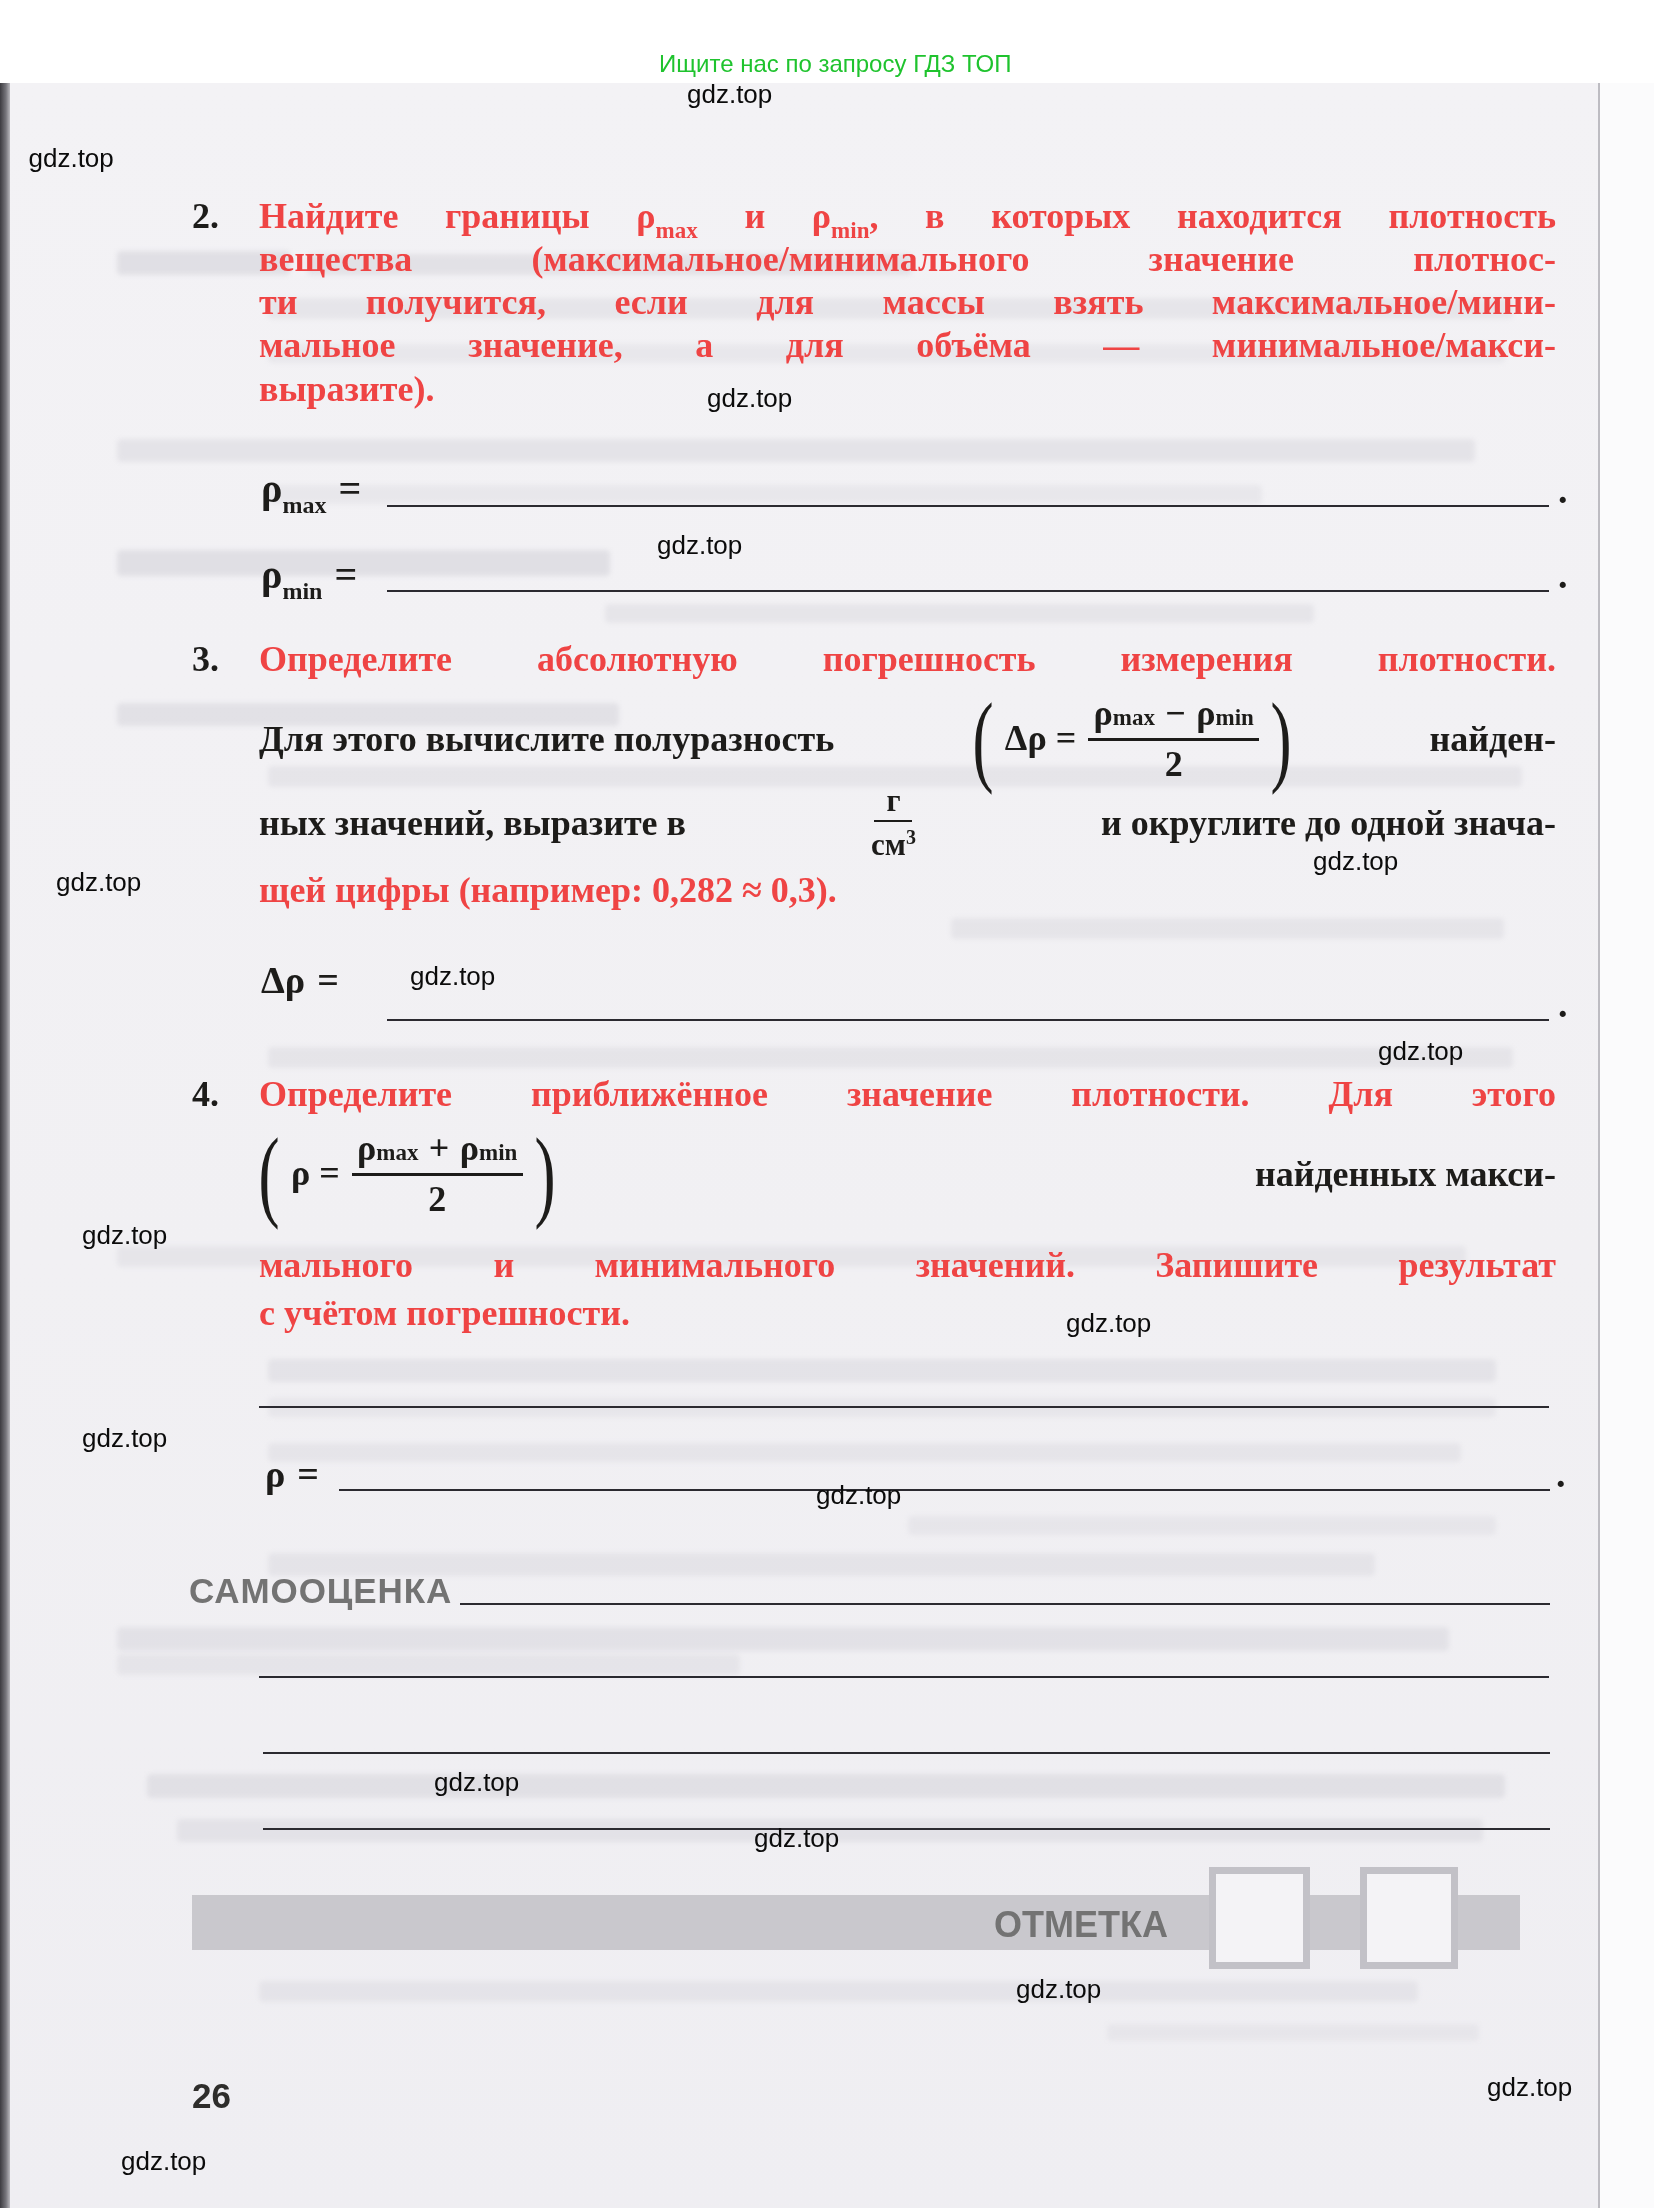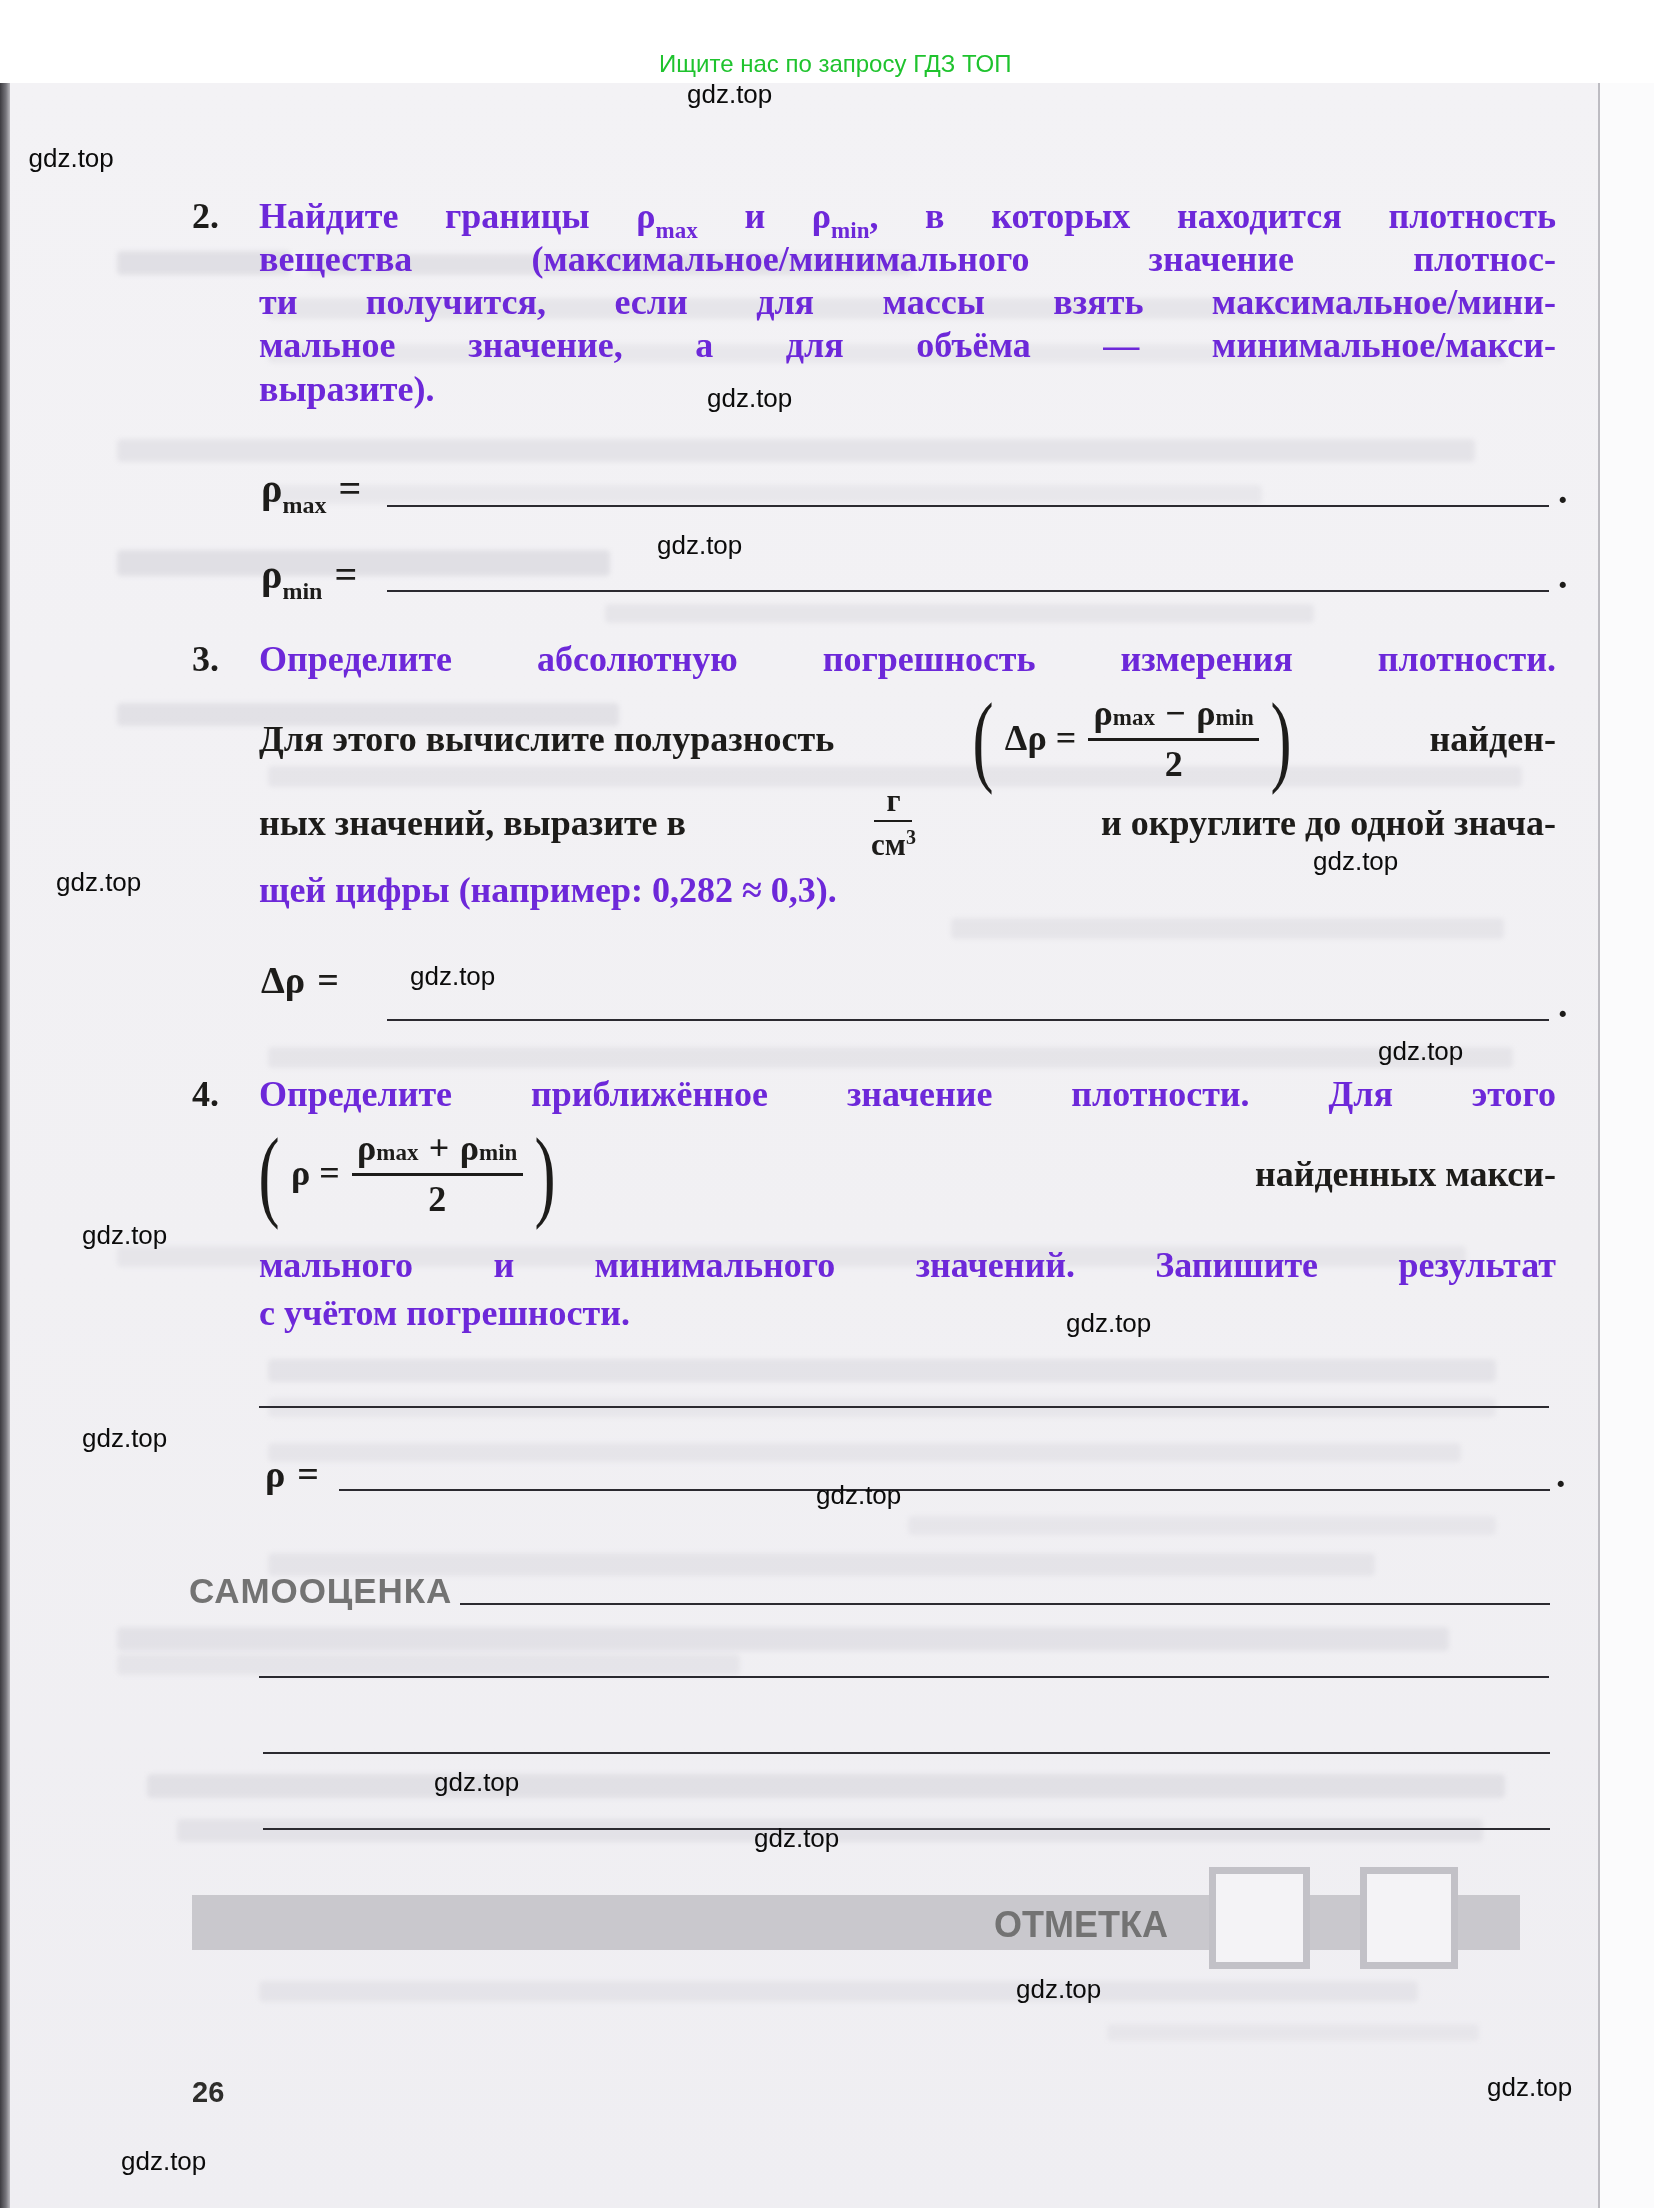--- a/index.html
+++ b/index.html
@@ -26,21 +26,21 @@
   .footer { position:absolute; left:666px; top:2174px; font-family:"Liberation Sans", sans-serif;
             font-size:20px; font-weight:500; color:#53258b; white-space:nowrap; }
 
   
   .wm { position:absolute; font-family:"Liberation Sans", sans-serif; font-size:26px;
         color:#0b0b0b; white-space:nowrap; }
 
   
   .tnum { position:absolute; font-size:36px; font-weight:700; color:#1d1c1a; line-height:43px; }
   .tline { position:absolute; left:259px; width:1297px; font-size:36px; font-weight:700;
-           color:#6d28d9; line-height:43px; text-align:justify; text-align-last:justify; white-space:normal; }
+           color:#ef4444; line-height:43px; text-align:justify; text-align-last:justify; white-space:normal; }
   .tline.left { text-align:left; text-align-last:left; }
   .fline { position:absolute; left:259px; width:1297px; display:flex; justify-content:space-between;
            align-items:center; font-size:36px; font-weight:700; color:#1d1c1a; }
   .s-sub { font-size:23px; vertical-align:-9.5px; letter-spacing:0; }
 
   
   .ans-line { position:absolute; height:0; border-top:2.6px solid #2b2a30; }
   .blank-label { position:absolute; font-size:40px; font-weight:700; color:#1d1c1a; line-height:1; white-space:nowrap; }
   .blank-label .s-sub { font-size:24px; vertical-align:-11.2px; }
   .blank-label .eq { margin-left:12px; }
@@ -61,21 +61,21 @@
   .ufrac .den { line-height:1; padding-top:5px; white-space:nowrap; }
   .u-sup { font-size:20px; vertical-align:11.2px; }
 
   
   .caps-label { position:absolute; font-family:"Liberation Sans", sans-serif; font-weight:700;
                 color:#737373; white-space:nowrap; }
   .grade-band { position:absolute; left:192px; top:1849px; width:1328px; height:55px; background:#c9c8cd; }
   .grade-box { position:absolute; top:1821px; width:101px; height:102px;
                background:#f4f3f6; border:7.8px solid #c2c1c7; box-sizing:border-box; }
   .pageno { position:absolute; left:192px; top:2030px; font-family:"Liberation Sans", sans-serif;
-            font-size:29px; font-weight:700; color:#2e2d2b; }
+            font-size:35px; font-weight:700; color:#2e2d2b; }
 </style>
 </head>
 <body>
 
 <div id="page">
 
   <div class="scan"></div>
   <div class="scan-right-margin"></div>
   <div class="scan-right-line"></div>
   <div class="scan-left-edge"></div>

